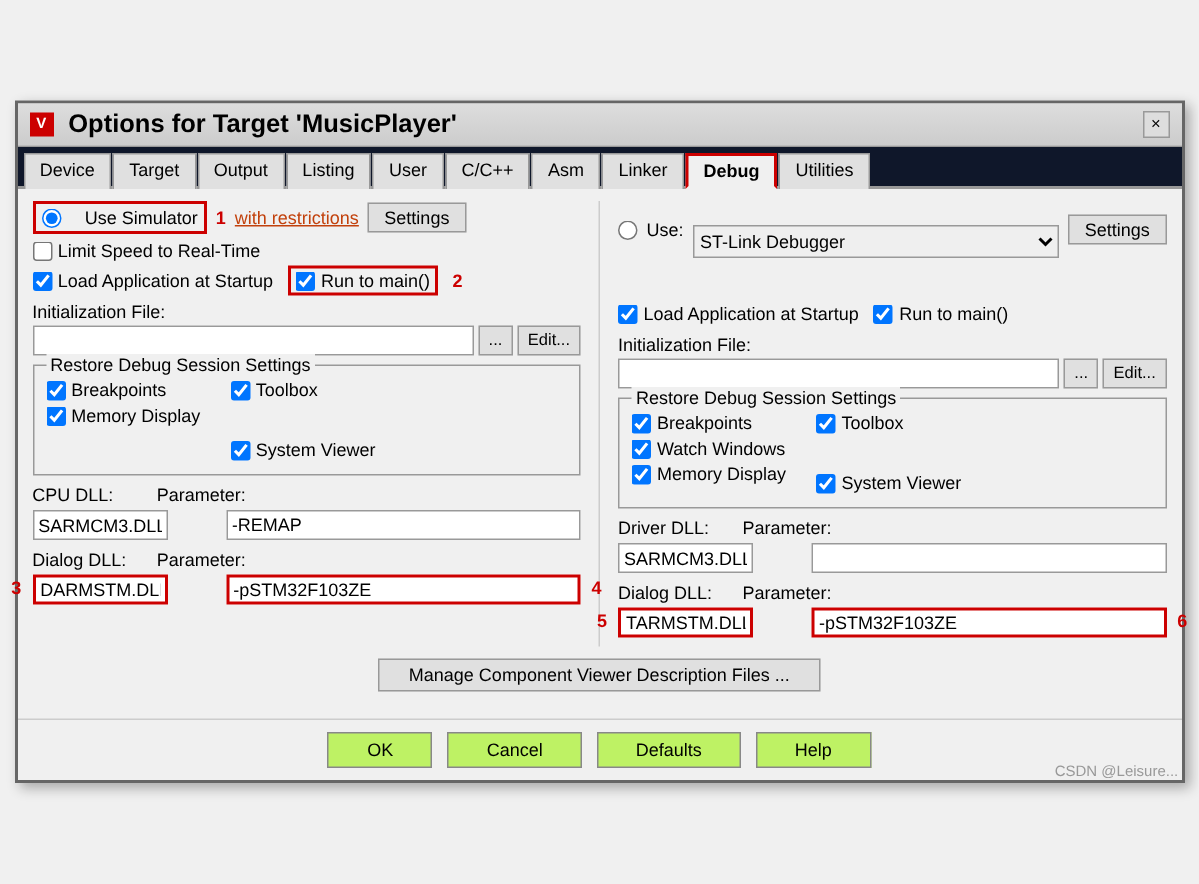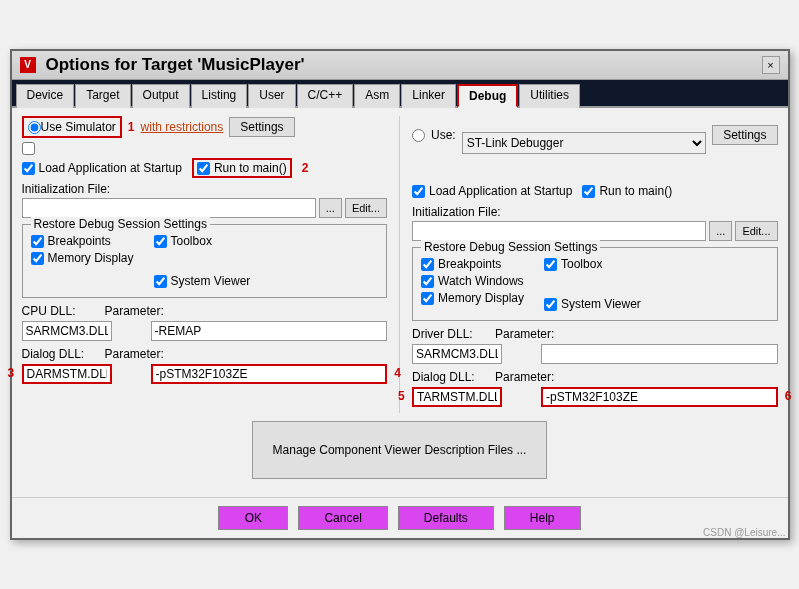--- a/index.html
+++ b/index.html
@@ -94,21 +94,21 @@
       display: flex;
       align-items: center;
       gap: 6px;
       margin-bottom: 4px;
     }
     .bordered-radio {
       border: 2px solid #cc0000;
       padding: 2px 4px;
       display: inline-flex;
       align-items: center;
-      gap: 0;
+      gap: 16px;
     }
     .link-text {
       color: #c2410c;
       text-decoration: underline;
       cursor: pointer;
       text-align: right;
     }
     .settings-btn {
       padding: 2px 10px;
       border: 1px solid #999;
@@ -223,38 +223,38 @@
     }
     .red-bordered {
       border: 2px solid #cc0000;
     }
     .manage-btn-row {
       display: flex;
       justify-content: center;
       margin: 8px 0 4px;
     }
     .manage-btn {
-      padding: 21px 20px;
+      padding: 3px 20px;
       border: 1px solid #999;
       background: #e0e0e0;
       cursor: pointer;
       font-size: 12px;
     }
     .bottom-buttons {
       display: flex;
       justify-content: center;
       gap: 10px;
       padding: 8px;
       border-top: 1px solid #ccc;
       margin-top: 6px;
     }
     .bottom-btn {
       padding: 4px 25px;
       border: 1px solid #888;
-      background: #d946ef;
+      background: #bef264;
       cursor: pointer;
       font-size: 12px;
       min-width: 70px;
     }
     .number-badge {
       color: #cc0000;
       font-weight: bold;
       font-size: 12px;
     }
     .col-divider {
@@ -314,20 +314,21 @@
             <input type="radio" name="debug-left" checked="" style="">
             <span>Use Simulator</span>
           </div>
           <span class="number-badge">1</span>
           <span class="link-text">with restrictions</span>
           <button class="settings-btn">Settings</button>
         </div>
 
         <div class="checkbox-row">
           <input type="checkbox" style="">
+          <span>Limit Speed to Real-Time</span>
         </div>
 
         <div class="two-check-row">
           <div class="checkbox-row">
             <input type="checkbox" checked="" style="">
             <span>Load Application at Startup</span>
           </div>
           <div class="highlight-box">
             <input type="checkbox" checked="" style="">
             <span>Run to main()</span>

